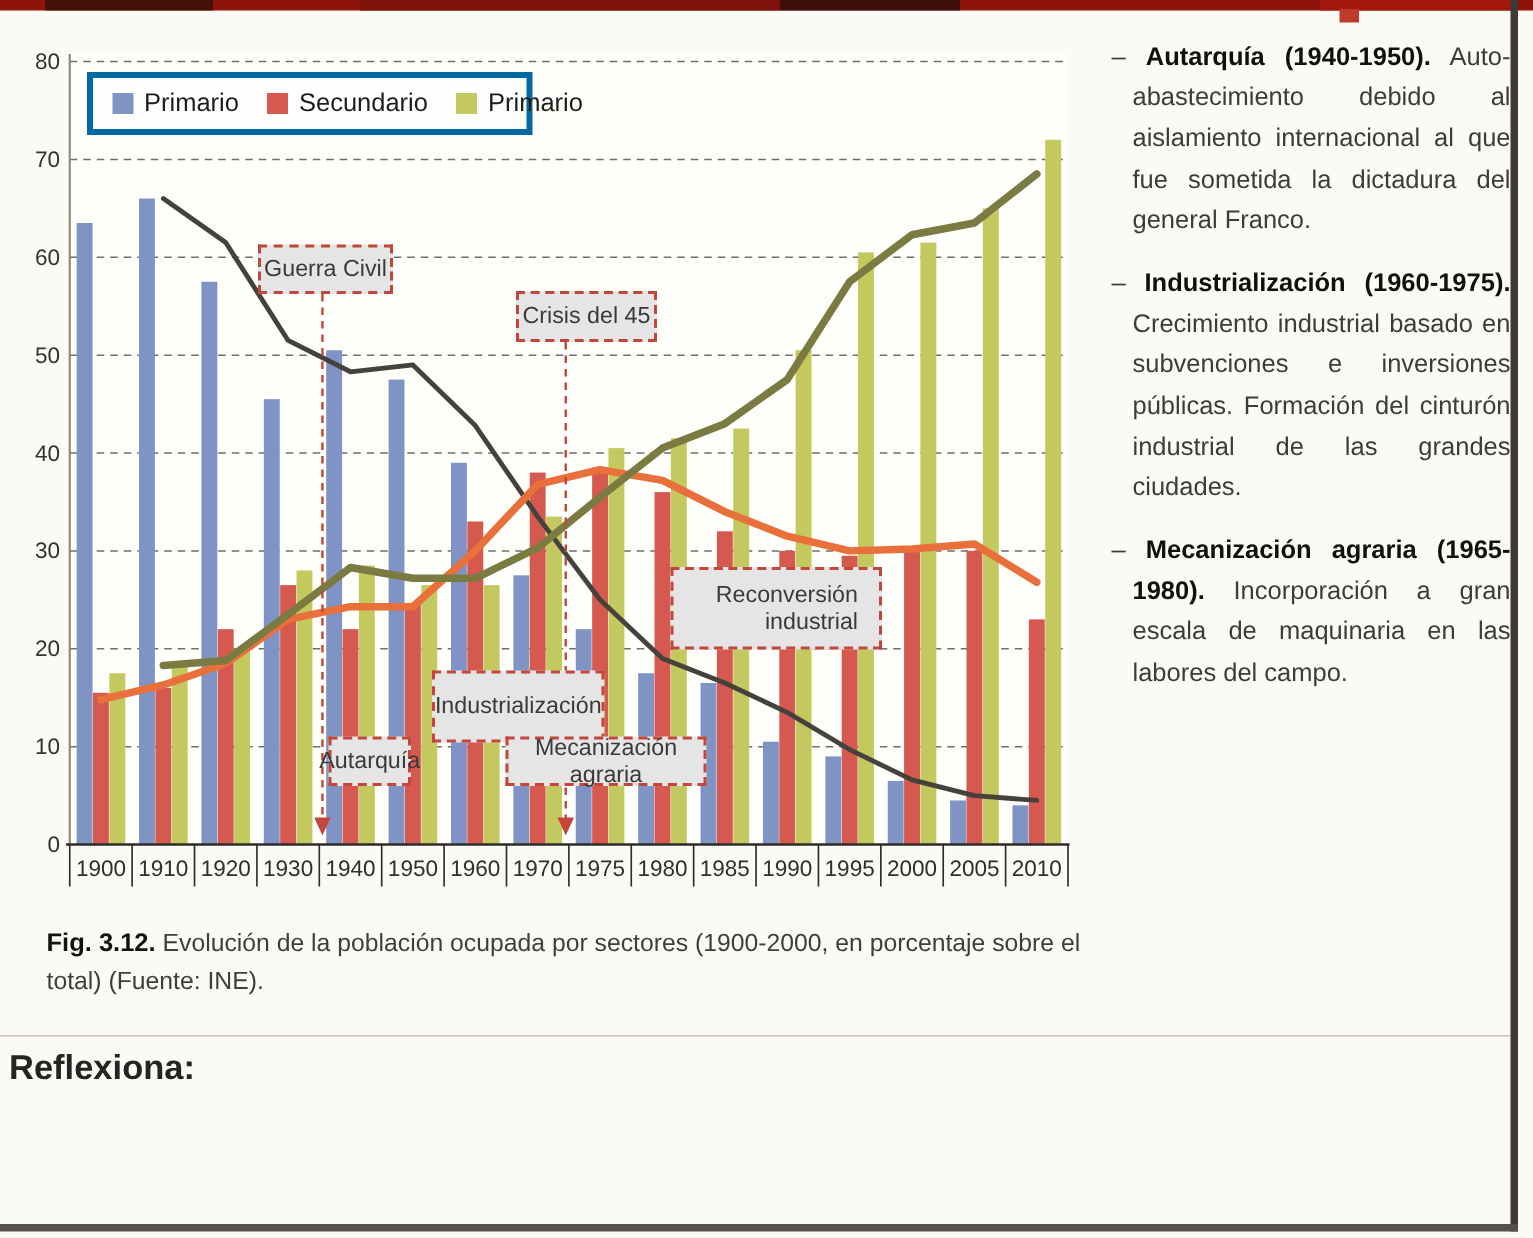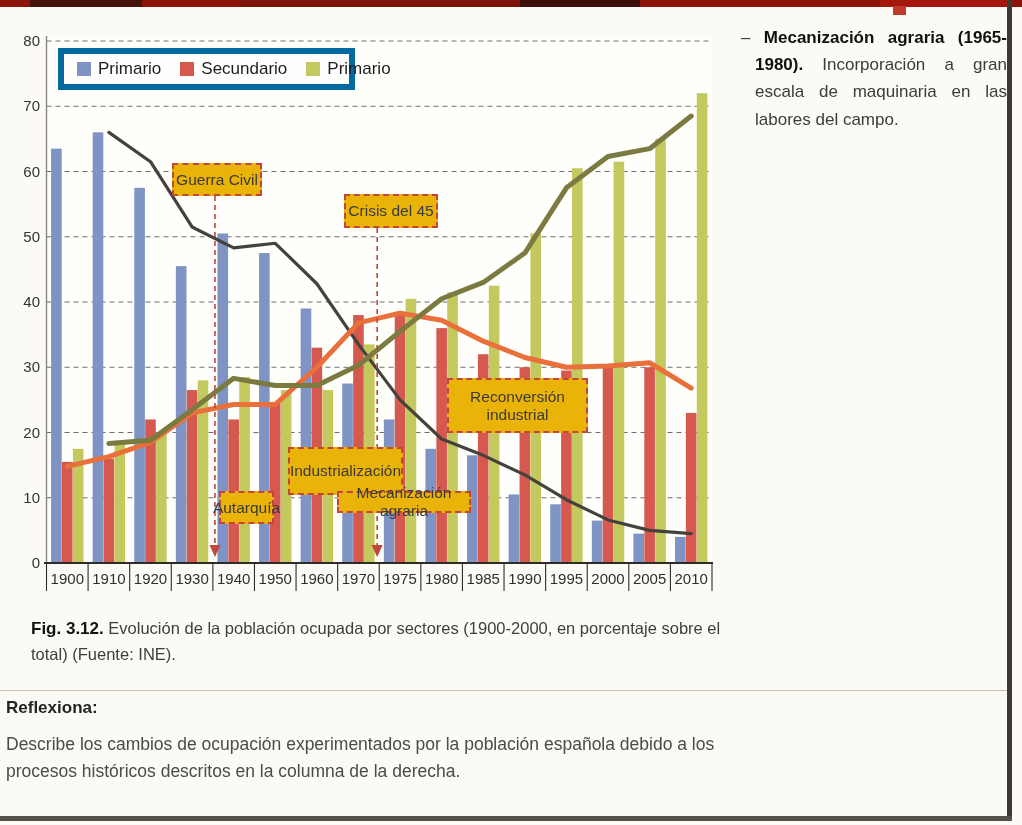--- a/index.html
+++ b/index.html
@@ -16,41 +16,41 @@
   .border-right{position:absolute;top:0;left:1007px;width:5px;height:821px;background:#3e3a34;}
   .border-bottom{position:absolute;top:816px;left:0;width:1012px;height:5px;background:#55504a;}
   .divider{position:absolute;left:0;top:690px;width:1007px;height:1px;background:#c6c2b8;}
 
   
   #chart{position:absolute;left:0;top:0;width:730px;height:600px;}
   #chart-svg{position:absolute;left:0;top:0;width:730px;height:600px;}
   #chart-svg text{font-family:"Liberation Sans",sans-serif;}
 
   .legend{position:absolute;left:58px;top:48px;width:297px;height:42px;background:#fefefc;
-          border:6px solid #0369a1;display:flex;align-items:center;gap:19px;
+          border:4px solid #0369a1;display:flex;align-items:center;gap:19px;
           padding-left:13px;box-sizing:border-box;}
   .legend .it{display:flex;align-items:center;font-size:17px;color:#1d1d1d;white-space:nowrap;}
   .legend .sw{width:14px;height:14px;display:inline-block;margin-right:7px;}
 
-  .anno{position:absolute;background:#eab308;border:2px dashed #c2463a;color:#3a3a3a;
+  .anno{position:absolute;background:#e5e5e5;border:2px dashed #c2463a;color:#3a3a3a;
         font-size:15.5px;line-height:1.15;display:flex;align-items:center;justify-content:center;
         text-align:center;box-sizing:border-box;}
   #anno-guerra{left:172px;top:163px;width:90px;height:33px;}
   #anno-crisis{left:344px;top:194px;width:94px;height:34px;}
-  #anno-reconv{left:447px;top:378px;width:141px;height:55px;padding:12px 14px;}
+  #anno-reconv{left:447px;top:378px;width:141px;height:55px;padding:12px 14px;text-align:right;}
   #anno-indus{left:288px;top:447px;width:115px;height:48px;}
   #anno-autar{left:219px;top:491px;width:55px;height:33px;}
-  #anno-mecan{left:337px;top:491px;width:134px;height:22px;}
+  #anno-mecan{left:337px;top:491px;width:134px;height:33px;}
 
   .caption{position:absolute;left:14px;top:599px;width:704px;font-size:16.5px;line-height:1.5;
            color:#3f3e3c;margin:17px;}
   .caption b{color:#121212;font-size:17px;}
 
   .reflexiona{position:absolute;left:6px;top:698px;width:714px;}
-  .reflexiona h3{margin:0 0 13px 0;font-size:17px;color:#242424;}
+  .reflexiona h3{margin:0 0 13px 0;font-size:23px;color:#242424;}
   .reflexiona p{margin:0;font-size:17.5px;line-height:1.55;color:#4c4b49;}
 
   .claves{position:absolute;left:741px;top:24px;width:266px;}
   .claves h3{margin:0 0 17px 0;font-size:18px;color:#141414;}
   .clave{margin:0 0 15px 0;padding-left:14px;text-indent:-14px;font-size:17px;line-height:1.6;
          color:#3d3c3a;text-align:justify;}
   .clave .t{color:#101010;font-weight:bold;}
 </style>
 </head>
 <body>
@@ -223,26 +223,27 @@
     </div>
     <div class="anno" id="anno-mecan">
       <span>Mecanización agraria</span>
     </div>
   </div>
 
   <p class="caption"><b>Fig. 3.12.</b> <span>Evolución de la población ocupada por sectores (1900-2000, en porcentaje sobre el total) (Fuente: INE).</span></p>
 
   <aside class="claves">
     <div id="claves-list">
+        <div class="clave"><span>– </span><span class="t">Autarquía (1940-1950).</span><span> Auto-abastecimiento debido al aislamiento internacional al que fue sometida la dictadura del general Franco.</span></div>
+        <div class="clave"><span>– </span><span class="t">Industrialización (1960-1975).</span><span> Crecimiento industrial basado en subvenciones e inversiones públicas. Formación del cinturón industrial de las grandes ciudades.</span></div>
         <div class="clave"><span>– </span><span class="t">Mecanización agraria (1965-1980).</span><span> Incorporación a gran escala de maquinaria en las labores del campo.</span></div>
       </div>
   </aside>
 
   <div class="divider"></div>
 
   <div class="reflexiona">
     <h3>Reflexiona:</h3>
-    <p>Describe los cambios de ocupación experimentados por la población española debido a los procesos históricos descritos en la columna de la derecha.</p>
   </div>
 
   <div class="border-right"></div>
   <div class="border-bottom"></div>
 </div>
 
 </body></html>

